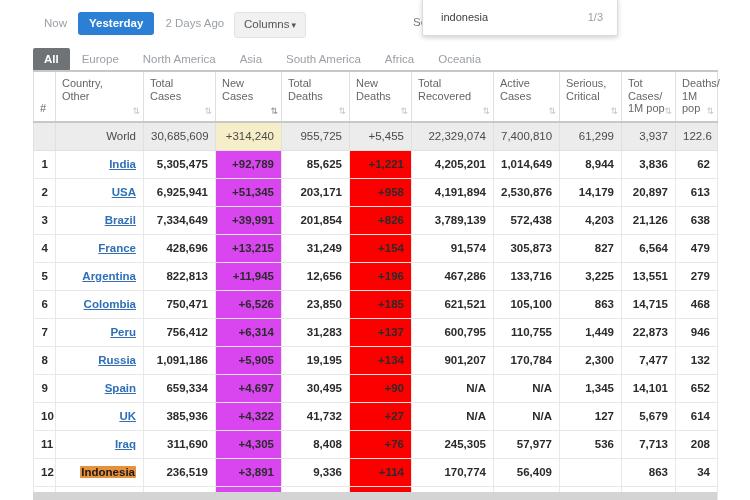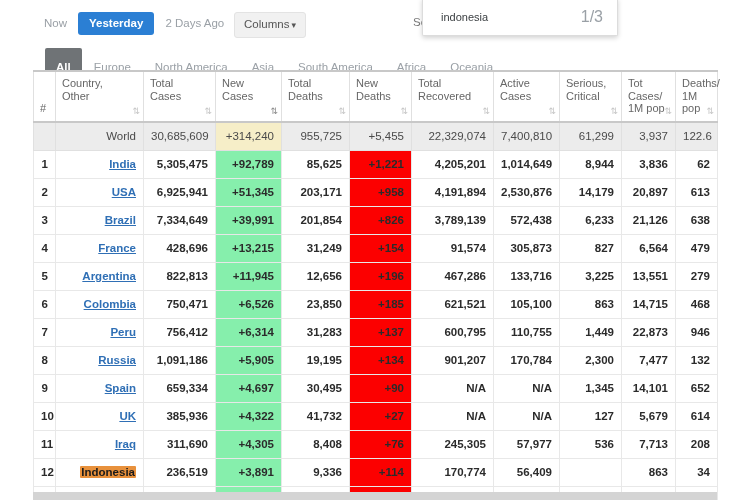--- a/index.html
+++ b/index.html
@@ -91,43 +91,42 @@
     border-radius: 0 0 2px 2px;
     box-shadow: 0 2px 5px rgba(0,0,0,0.18);
     display: flex;
     align-items: center;
     justify-content: space-between;
     padding: 0 14px 0 18px;
     box-sizing: border-box;
     z-index: 40;
   }
   .find-term { font-size: 11px; color: #3c4043; }
-  .find-count { font-size: 16px; color: #9aa0a6; }
+  .find-count { font-size: 11px; color: #9aa0a6; }
 
   
   .continents {
     position: absolute;
     left: 33px; top: 48px;
     display: flex;
     align-items: center;
   }
   .cont-tab {
     font-size: 11.5px;
     color: #9aa0a6;
     padding: 5px 12px;
     line-height: 13px;
     border-radius: 2px;
     white-space: nowrap;
   }
   .cont-tab.active {
     background: #6f7376;
     color: #ffffff;
     font-weight: bold;
-    padding: 13px 11px;
-    margin-left: 12px;
+    padding: 5px 11px;
   }
 
   
   .table-wrap {
     position: absolute;
     left: 33px; top: 70px;
     width: 684px;
   }
   table.stats {
     border-collapse: collapse;
@@ -190,21 +189,21 @@
     font-size: 11.5px;
     font-weight: bold;
   }
   tr.world td {
     background: #ececec;
     color: #4a4a4a;
     font-weight: normal;
     border-color: #e0e0e0;
   }
   tr.world td.country { color: #4a4a4a; font-weight: normal; }
-  td.newcases { background: #86efac; }
+  td.newcases { background: #d946ef; }
   td.newdeaths {
     background: #fc0000;
     color: #ffffff;
   }
   tr.world td.newcases { background: #f6eec8; color:#4a4a4a; }
   tr.world td.newdeaths { background: #ececec; color: #4a4a4a; }
   .hl-find {
     background: #e8913c;
     color: #1a1a1a;
     padding: 0 1px;
@@ -372,21 +371,21 @@
         </tr>
         <tr>
           <td class="rank">3</td>
           <td class="country"><a href="#">Brazil</a></td>
           <td>7,334,649</td>
           <td class="newcases">+39,991</td>
           <td>201,854</td>
           <td class="newdeaths">+826</td>
           <td>3,789,139</td>
           <td>572,438</td>
-          <td>6,233</td>
+          <td>4,203</td>
           <td>21,126</td>
           <td>638</td>
         </tr>
         <tr>
           <td class="rank">4</td>
           <td class="country"><a href="#">France</a></td>
           <td>428,696</td>
           <td class="newcases">+13,215</td>
           <td>31,249</td>
           <td class="newdeaths">+154</td>

